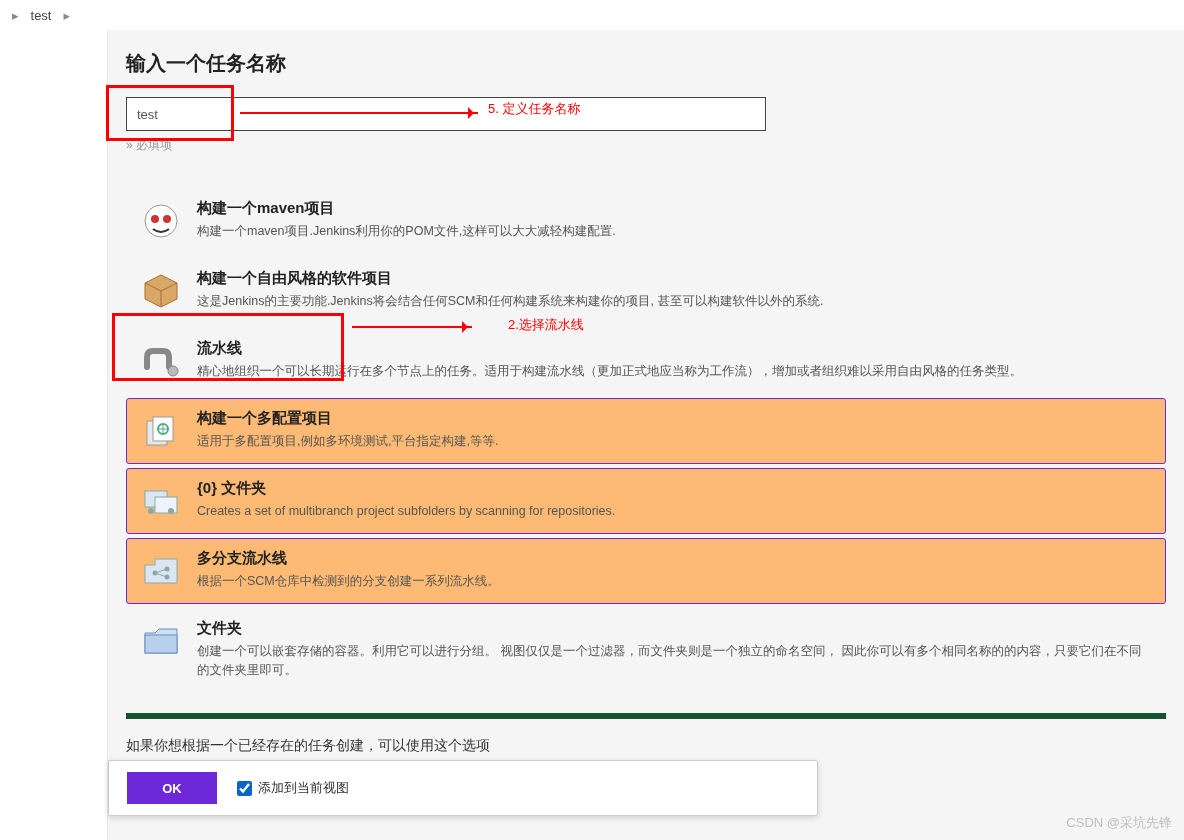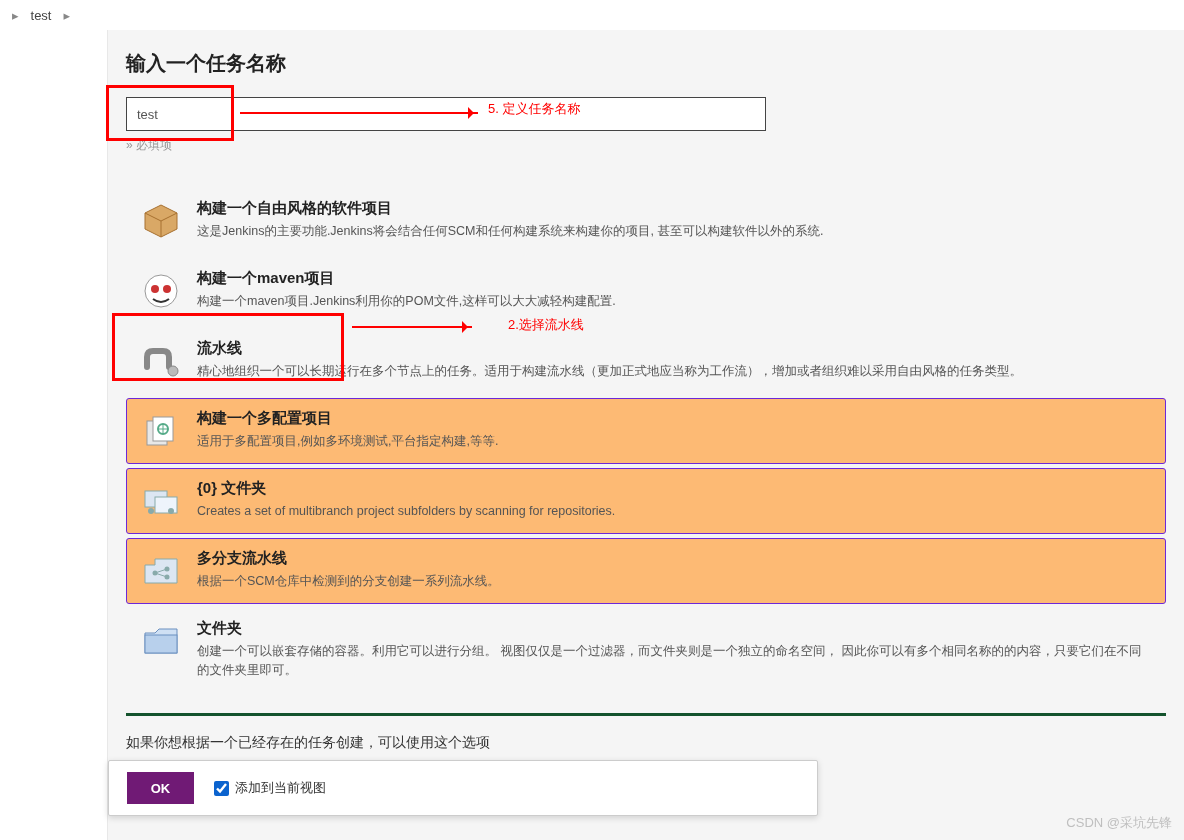--- a/index.html
+++ b/index.html
@@ -13,27 +13,27 @@
 h1 { font-size: 20px; font-weight: bold; color: #222; margin-bottom: 20px; }
 .input-box { width: 640px; height: 34px; border: 1px solid #444; padding: 0 10px; font-size: 13px; color: #555; background: #fff; }
 .required { font-size: 12px; color: #999; margin-top: 6px; }
 .options { margin-top: 34px; }
 .option { display: flex; align-items: flex-start; padding: 10px 12px; border: 1px solid transparent; border-radius: 3px; margin-bottom: 4px; background: transparent; }
 .option.boxed { background: #fdba74; border: 1px solid #6d28d9; }
 .option .icon { width: 44px; height: 44px; flex: none; margin-right: 14px; display:flex; align-items:center; justify-content:center; }
 .option .txt { flex: 1; }
 .option .title { font-size: 15px; font-weight: bold; color: #222; margin-bottom: 4px; }
 .option .desc { font-size: 12.5px; color: #555; line-height: 1.5; }
-.copy-section { margin-top: 22px; border-top: 3px solid #14532d; padding-top: 18px; font-size: 14px; }
+.copy-section { margin-top: 22px; border-top: 6px solid #14532d; padding-top: 18px; font-size: 14px; }
 .copy-row { display: flex; align-items: center; margin-top: 14px; }
 .copy-row .icon { width: 36px; height: 36px; margin-right: 12px; }
 .copy-row .title { color: #999; font-size: 14px; }
 .copy-input { width: 440px; height: 30px; border: 1px solid #ccc; margin-left: 14px; }
 .bottom-bar { position: absolute; left: 108px; bottom: 24px; width: 710px; height: 56px; background: #fff; border: 1px solid #ccc; border-radius: 2px; box-shadow: 0 2px 6px rgba(0,0,0,0.15); display: flex; align-items: center; padding: 0 18px; }
-.ok-btn { width: 67px; height: 32px; background: #701a75; color: #fff; border: none; font-size: 13px; font-weight: bold; cursor: pointer; }
+.ok-btn { width: 90px; height: 32px; background: #6d28d9; color: #fff; border: none; font-size: 13px; font-weight: bold; cursor: pointer; }
 .chk-wrap { margin-left: 20px; display: flex; align-items: center; font-size: 13px; color: #333; }
 .chk-wrap input { width: 15px; height: 15px; margin-right: 6px; accent-color: #0b63ce; }
 .anno-box1 { position: absolute; left: 106px; top: 85px; width: 128px; height: 56px; border: 3px solid #ff0000; pointer-events:none; }
 .anno-box2 { position: absolute; left: 112px; top: 313px; width: 232px; height: 68px; border: 3px solid #ff0000; pointer-events:none; }
 .anno-arrow1 { position: absolute; left: 240px; top: 112px; width: 238px; height: 2px; background: #ff0000; pointer-events:none; }
 .anno-arrow1::after { content:""; position:absolute; right:-2px; top:-5px; border: 6px solid transparent; border-left-color:#ff0000; }
 .anno-text1 { position: absolute; left: 488px; top: 100px; font-size: 13px; color: #ff0000; pointer-events:none; }
 .anno-arrow2 { position: absolute; left: 352px; top: 326px; width: 120px; height: 2px; background: #ff0000; pointer-events:none; }
 .anno-arrow2::after { content:""; position:absolute; right:-2px; top:-5px; border: 6px solid transparent; border-left-color:#ff0000; }
 .anno-text2 { position: absolute; left: 508px; top: 316px; font-size: 13px; color: #ff0000; pointer-events:none; }
@@ -55,43 +55,43 @@
     <h1>输入一个任务名称</h1>
 
     <input class="input-box" type="text" value="test" style="">
     <div class="required">» 必填项</div>
 
     <div class="options">
 
       <div class="option">
         <div class="icon">
           <svg width="40" height="40" viewBox="0 0 40 40">
-              <polygon points="20,4 36,12 36,28 20,36 4,28 4,12" fill="#d9a866" stroke="#a77030"></polygon>
-              <polyline points="4,12 20,20 36,12" fill="none" stroke="#a77030"></polyline>
-              <line x1="20" y1="20" x2="20" y2="36" stroke="#a77030"></line>
-            </svg>
-        </div>
-        <div class="txt">
-          <div class="title">构建一个自由风格的软件项目</div>
-          <div class="desc">这是Jenkins的主要功能.Jenkins将会结合任何SCM和任何构建系统来构建你的项目, 甚至可以构建软件以外的系统.</div>
-        </div>
-      </div>
-
-      <div class="option">
-        <div class="icon">
-          <svg width="40" height="40" viewBox="0 0 40 40">
               <circle cx="20" cy="20" r="16" fill="#fff" stroke="#999"></circle>
               <circle cx="14" cy="18" r="4" fill="#c33"></circle>
               <circle cx="26" cy="18" r="4" fill="#c33"></circle>
               <path d="M12 28 Q20 34 28 28" stroke="#333" fill="none" stroke-width="2"></path>
             </svg>
         </div>
         <div class="txt">
           <div class="title">构建一个maven项目</div>
           <div class="desc">构建一个maven项目.Jenkins利用你的POM文件,这样可以大大减轻构建配置.</div>
+        </div>
+      </div>
+
+      <div class="option">
+        <div class="icon">
+          <svg width="40" height="40" viewBox="0 0 40 40">
+              <polygon points="20,4 36,12 36,28 20,36 4,28 4,12" fill="#d9a866" stroke="#a77030"></polygon>
+              <polyline points="4,12 20,20 36,12" fill="none" stroke="#a77030"></polyline>
+              <line x1="20" y1="20" x2="20" y2="36" stroke="#a77030"></line>
+            </svg>
+        </div>
+        <div class="txt">
+          <div class="title">构建一个自由风格的软件项目</div>
+          <div class="desc">这是Jenkins的主要功能.Jenkins将会结合任何SCM和任何构建系统来构建你的项目, 甚至可以构建软件以外的系统.</div>
         </div>
       </div>
 
       <div class="option">
         <div class="icon">
           <svg width="40" height="40" viewBox="0 0 40 40">
               <path d="M6 26 L6 16 Q6 10 12 10 L22 10 Q28 10 28 16 L28 26" fill="none" stroke="#888" stroke-width="6" stroke-linecap="round"></path>
               <circle cx="32" cy="30" r="5" fill="#bbb" stroke="#888"></circle>
             </svg>
         </div>

